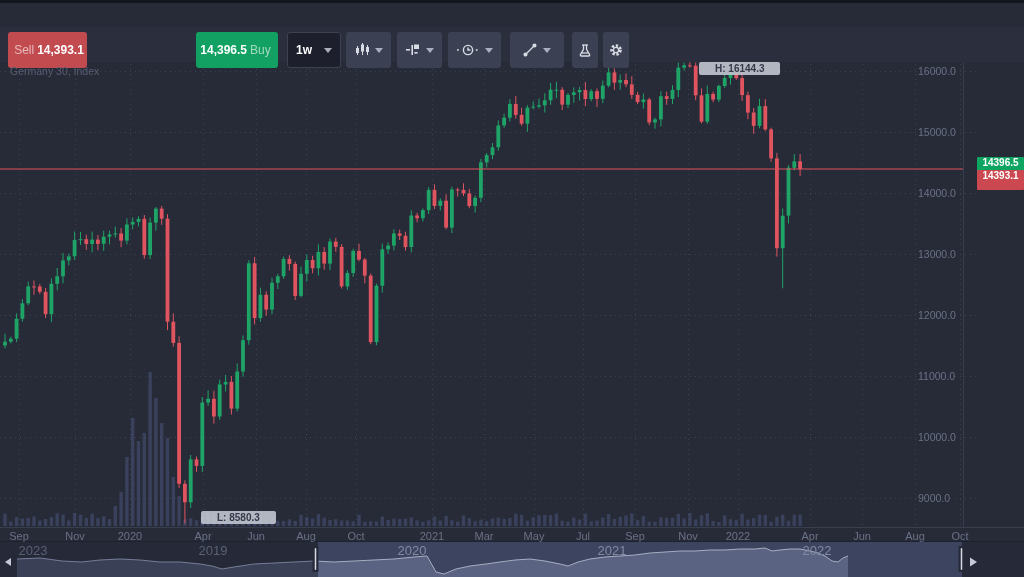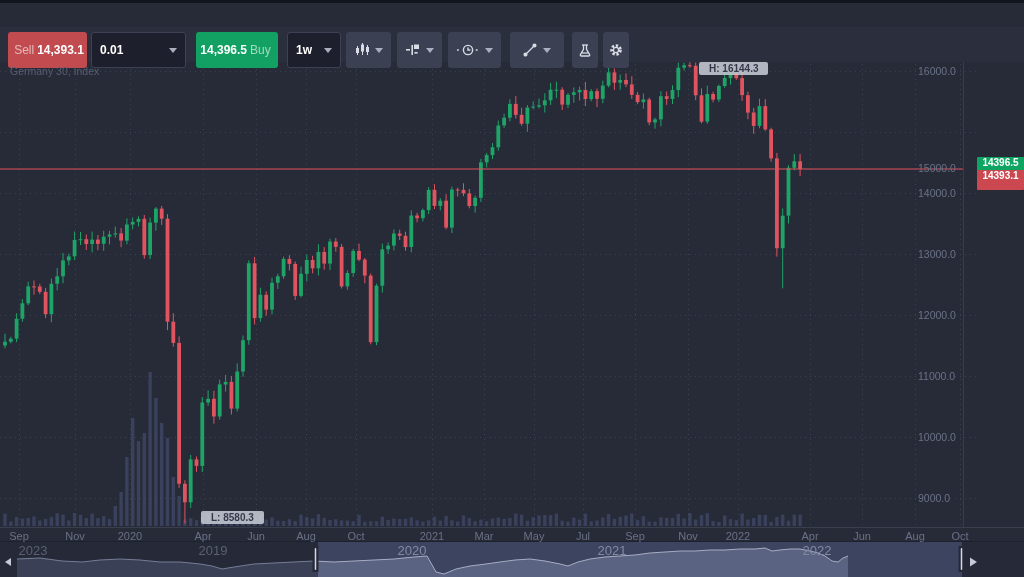--- a/index.html
+++ b/index.html
@@ -31,21 +31,21 @@
   #ind-btn{left:397px;width:45px;}
   #clk-btn{left:448px;width:53px;}
   #line-btn{left:510px;width:54px;}
   #flask-btn{left:572px;width:26px;}
   #gear-btn{left:603px;width:26px;}
   .iconbtn svg{display:block;}
 
   
   #chart-svg{position:absolute;left:0;top:0;}
   #instrument-label{position:absolute;left:10px;top:65px;font-size:10.5px;color:#595f73;}
-  .hl-badge{position:absolute;background:rgba(197,201,212,.88);color:#353949;font-size:10px;font-weight:bold;padding:1px 10px;border-radius:2px;}
+  .hl-badge{position:absolute;background:rgba(197,201,212,.88);color:#353949;font-size:10px;font-weight:bold;padding:1px 16px;border-radius:2px;}
   #high-badge{left:699px;top:62px;}
   #low-badge{left:201px;top:511px;text-align:center;}
   .px-badge{position:absolute;left:977px;width:47px;height:20px;line-height:12px;text-align:center;color:#fff;font-size:10px;font-weight:bold;border-radius:1px;}
   #buy-badge{top:157px;background:#0da561;}
   #sell-badge{top:170px;background:#cb4850;}
   .pa-label{position:absolute;left:918px;font-size:10.5px;color:#6a7186;}
   .ta-label{position:absolute;top:530px;width:44px;text-align:center;font-size:11px;color:#6a7186;}
   .nav-year{position:absolute;top:543px;width:44px;text-align:center;font-size:13px;}
   .ovl{position:absolute;background:transparent;}
 </style>
@@ -526,24 +526,20 @@
     </svg>
 
   <div id="topstrip"></div>
 
 
   <div id="toolbar">
     <div id="sell-btn" class="tb">
       <span class="dim">Sell</span>
       <b>14,393.1</b>
     </div>
-    <div id="qty-dd" class="tb">
-      <span>0.01</span>
-      <span class="caret"></span>
-    </div>
     <div id="buy-btn" class="tb">
       <b>14,396.5</b>
       <span class="dim">Buy</span>
     </div>
     <div id="tf-dd" class="tb">
       <span>1w</span>
       <span class="caret"></span>
     </div>
 
     <div id="ct-btn" class="tb iconbtn">
@@ -609,21 +605,21 @@
   </div>
 
   <span id="instrument-label">Germany 30, Index</span>
   <span id="high-badge" class="hl-badge">H: 16144.3</span>
   <span id="low-badge" class="hl-badge">L: 8580.3</span>
   <span id="buy-badge" class="px-badge">14396.5</span>
   <span id="sell-badge" class="px-badge">14393.1</span>
 
   <div id="price-axis">
       <span class="pa-label" style="top: 65px;">16000.0</span>
-      <span class="pa-label" style="top: 126px; margin-top: 36px;">15000.0</span>
+      <span class="pa-label" style="top: 126px;">15000.0</span>
       <span class="pa-label" style="top: 187px;">14000.0</span>
       <span class="pa-label" style="top: 248px;">13000.0</span>
       <span class="pa-label" style="top: 309px;">12000.0</span>
       <span class="pa-label" style="top: 370px;">11000.0</span>
       <span class="pa-label" style="top: 431px;">10000.0</span>
       <span class="pa-label" style="top: 492px;">9000.0</span>
     </div>
   <div id="time-axis">
       <span class="ta-label" style="left: -3px;">Sep</span>
       <span class="ta-label" style="left: 53px;">Nov</span>

